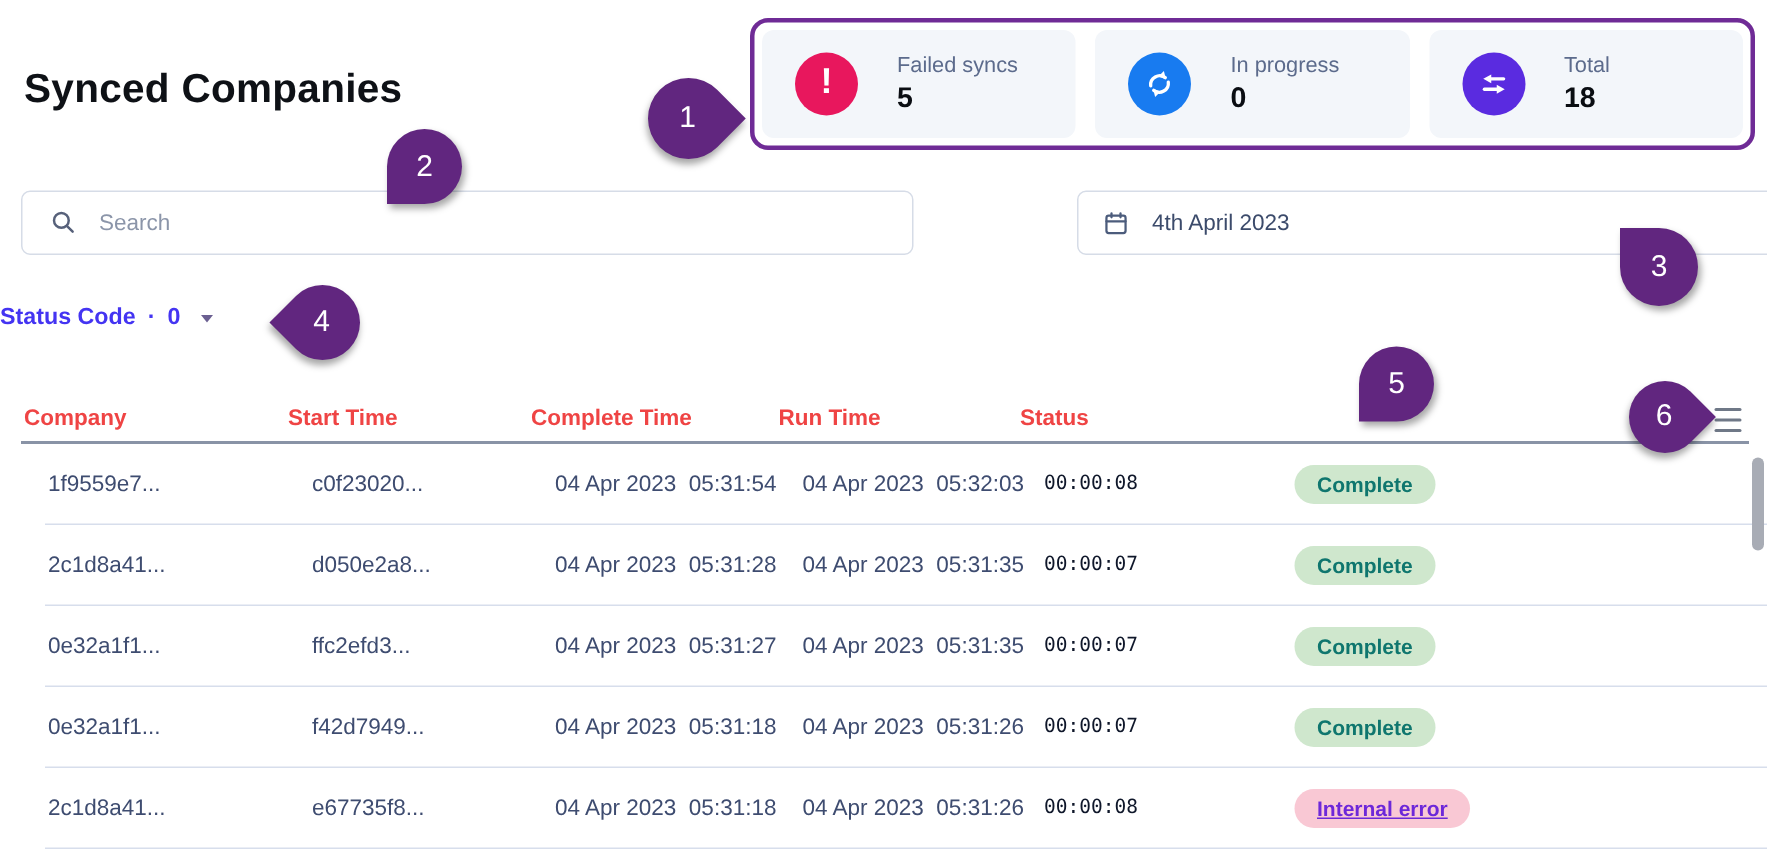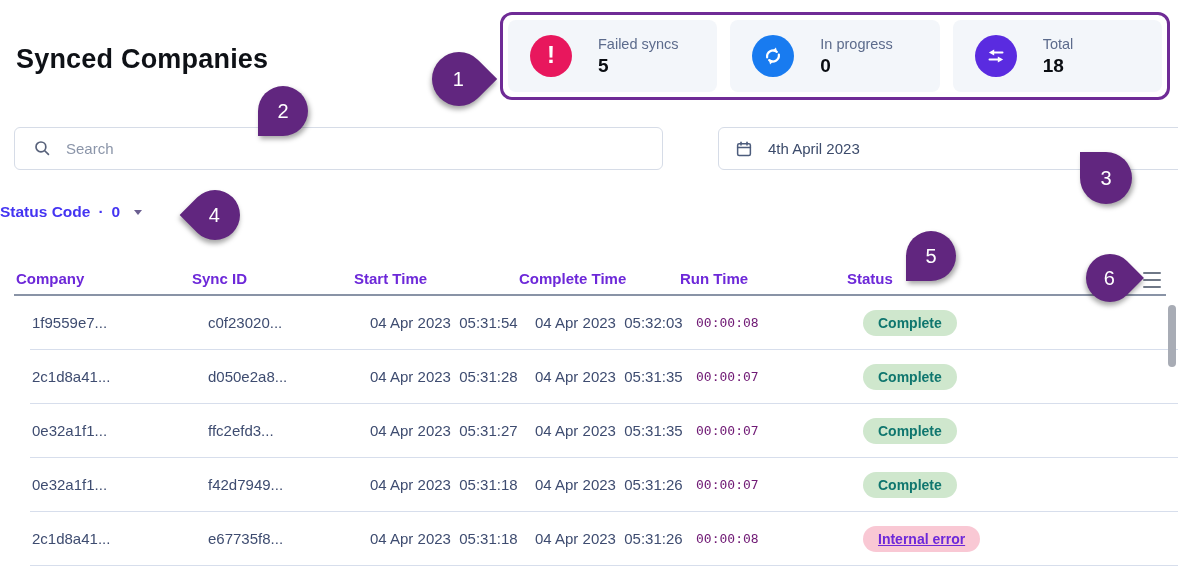--- a/index.html
+++ b/index.html
@@ -20,21 +20,21 @@
   .stat-icon { width:42px; height:42px; border-radius:50%; display:flex;
                align-items:center; justify-content:center; flex:none; }
   .stat-icon.danger { background:#e8175d; }
   .stat-icon.progress { background:#187bf0; }
   .stat-icon.total { background:#5a2be0; }
   .stat-icon .bang { color:#fff; font-weight:800; font-size:24px; line-height:1; margin-top:-2px; }
   .stat-label { font-size:14.5px; color:#5c6b8c; }
   .stat-value { font-size:19px; font-weight:800; color:#0a0d12; margin-top:3px; }
 
   
-  .search-box { position:absolute; left:14px; top:127px; width:649px; height:43px;
+  .search-box { position:absolute; left:14px; top:127px; width:595px; height:43px;
                 border:1px solid #d6dce7; border-radius:6px; display:flex; align-items:center;
                 padding-left:18px; gap:14px; background:#fff; }
   .search-box input { border:none; outline:none; font-size:15px; color:#3c4b6b; flex:1;
                       font-family:"Liberation Sans", sans-serif; background:transparent; }
   .search-box input::placeholder { color:#8b95a9; }
 
   .date-picker { position:absolute; left:718px; top:127px; width:505px; height:43px;
                  border:1px solid #d6dce7; border-radius:6px; display:flex; align-items:center;
                  padding:0 16px; gap:15px; background:#fff; cursor:pointer; }
   .date-picker .date-text { font-size:15px; color:#3c4b6b; flex:1; }
@@ -44,26 +44,26 @@
   
   .status-filter { position:absolute; left:0; top:203px; display:flex; align-items:center;
                    gap:8px; cursor:pointer; }
   .status-filter .f-label, .status-filter .f-sep, .status-filter .f-count {
                    font-size:15.5px; font-weight:800; color:#4434f2; }
   .status-filter .caret { border-top-color:#6b5f91; margin-left:6px; border-left-width:4.5px;
                    border-right-width:4.5px; border-top-width:5.5px; }
   .tbl-header { position:absolute; left:14px; top:263px; width:1152px; height:33px;
                 display:grid; grid-template-columns:176px 162px 165px 161px 167px auto;
                 align-items:center; padding-left:2px; border-bottom:2px solid #8993a6; }
-  .th { font-size:15px; font-weight:800; color:#6d28d9; }
+  .th { font-size:15px; font-weight:800; color:#ef4444; }
   .tbl-body { position:absolute; left:30px; top:296px; width:1152px; }
   .row { height:54px; display:grid; grid-template-columns:176px 162px 165px 161px 167px auto;
          align-items:center; padding-left:2px; border-bottom:1px solid #d7deec; }
   .cell { font-size:15px; color:#3e4c70; white-space:pre; }
-  .cell.mono { font-family:"DejaVu Sans Mono", monospace; font-size:13px; color:#701a75; }
+  .cell.mono { font-family:"DejaVu Sans Mono", monospace; font-size:13px; color:#0f172a; }
   .pill { display:inline-block; padding:5px 15px; border-radius:15px; font-size:14px;
           font-weight:800; }
   .pill.success { background:#cfe7cd; color:#0f766e; }
   .pill.error { background:#f9c8d4; color:#6d28d9;text-decoration:underline; }
 
   .menu-btn { position:absolute; right:17px; top:272px; width:18px; height:16px; display:flex;
               flex-direction:column; justify-content:space-between; cursor:pointer; }
   .menu-btn i { display:block; height:2.4px; background:#6f7887; border-radius:1px; }
 
   .scroll-thumb { position:absolute; right:2px; top:305px; width:8px; height:62px;
@@ -161,21 +161,20 @@
 
   <div class="status-filter">
     <span class="f-label">Status Code</span>
     <span class="f-sep">·</span>
     <span class="f-count">0</span>
     <span class="caret"></span>
   </div>
 
   <div class="tbl-header">
     <div class="th">Company</div>
-    <div class="th">Sync ID</div>
     <div class="th">Start Time</div>
     <div class="th">Complete Time</div>
     <div class="th">Run Time</div>
     <div class="th">Status</div>
   </div>
 
   <div class="menu-btn">
     <i></i>
       <i></i>
       <i></i>

